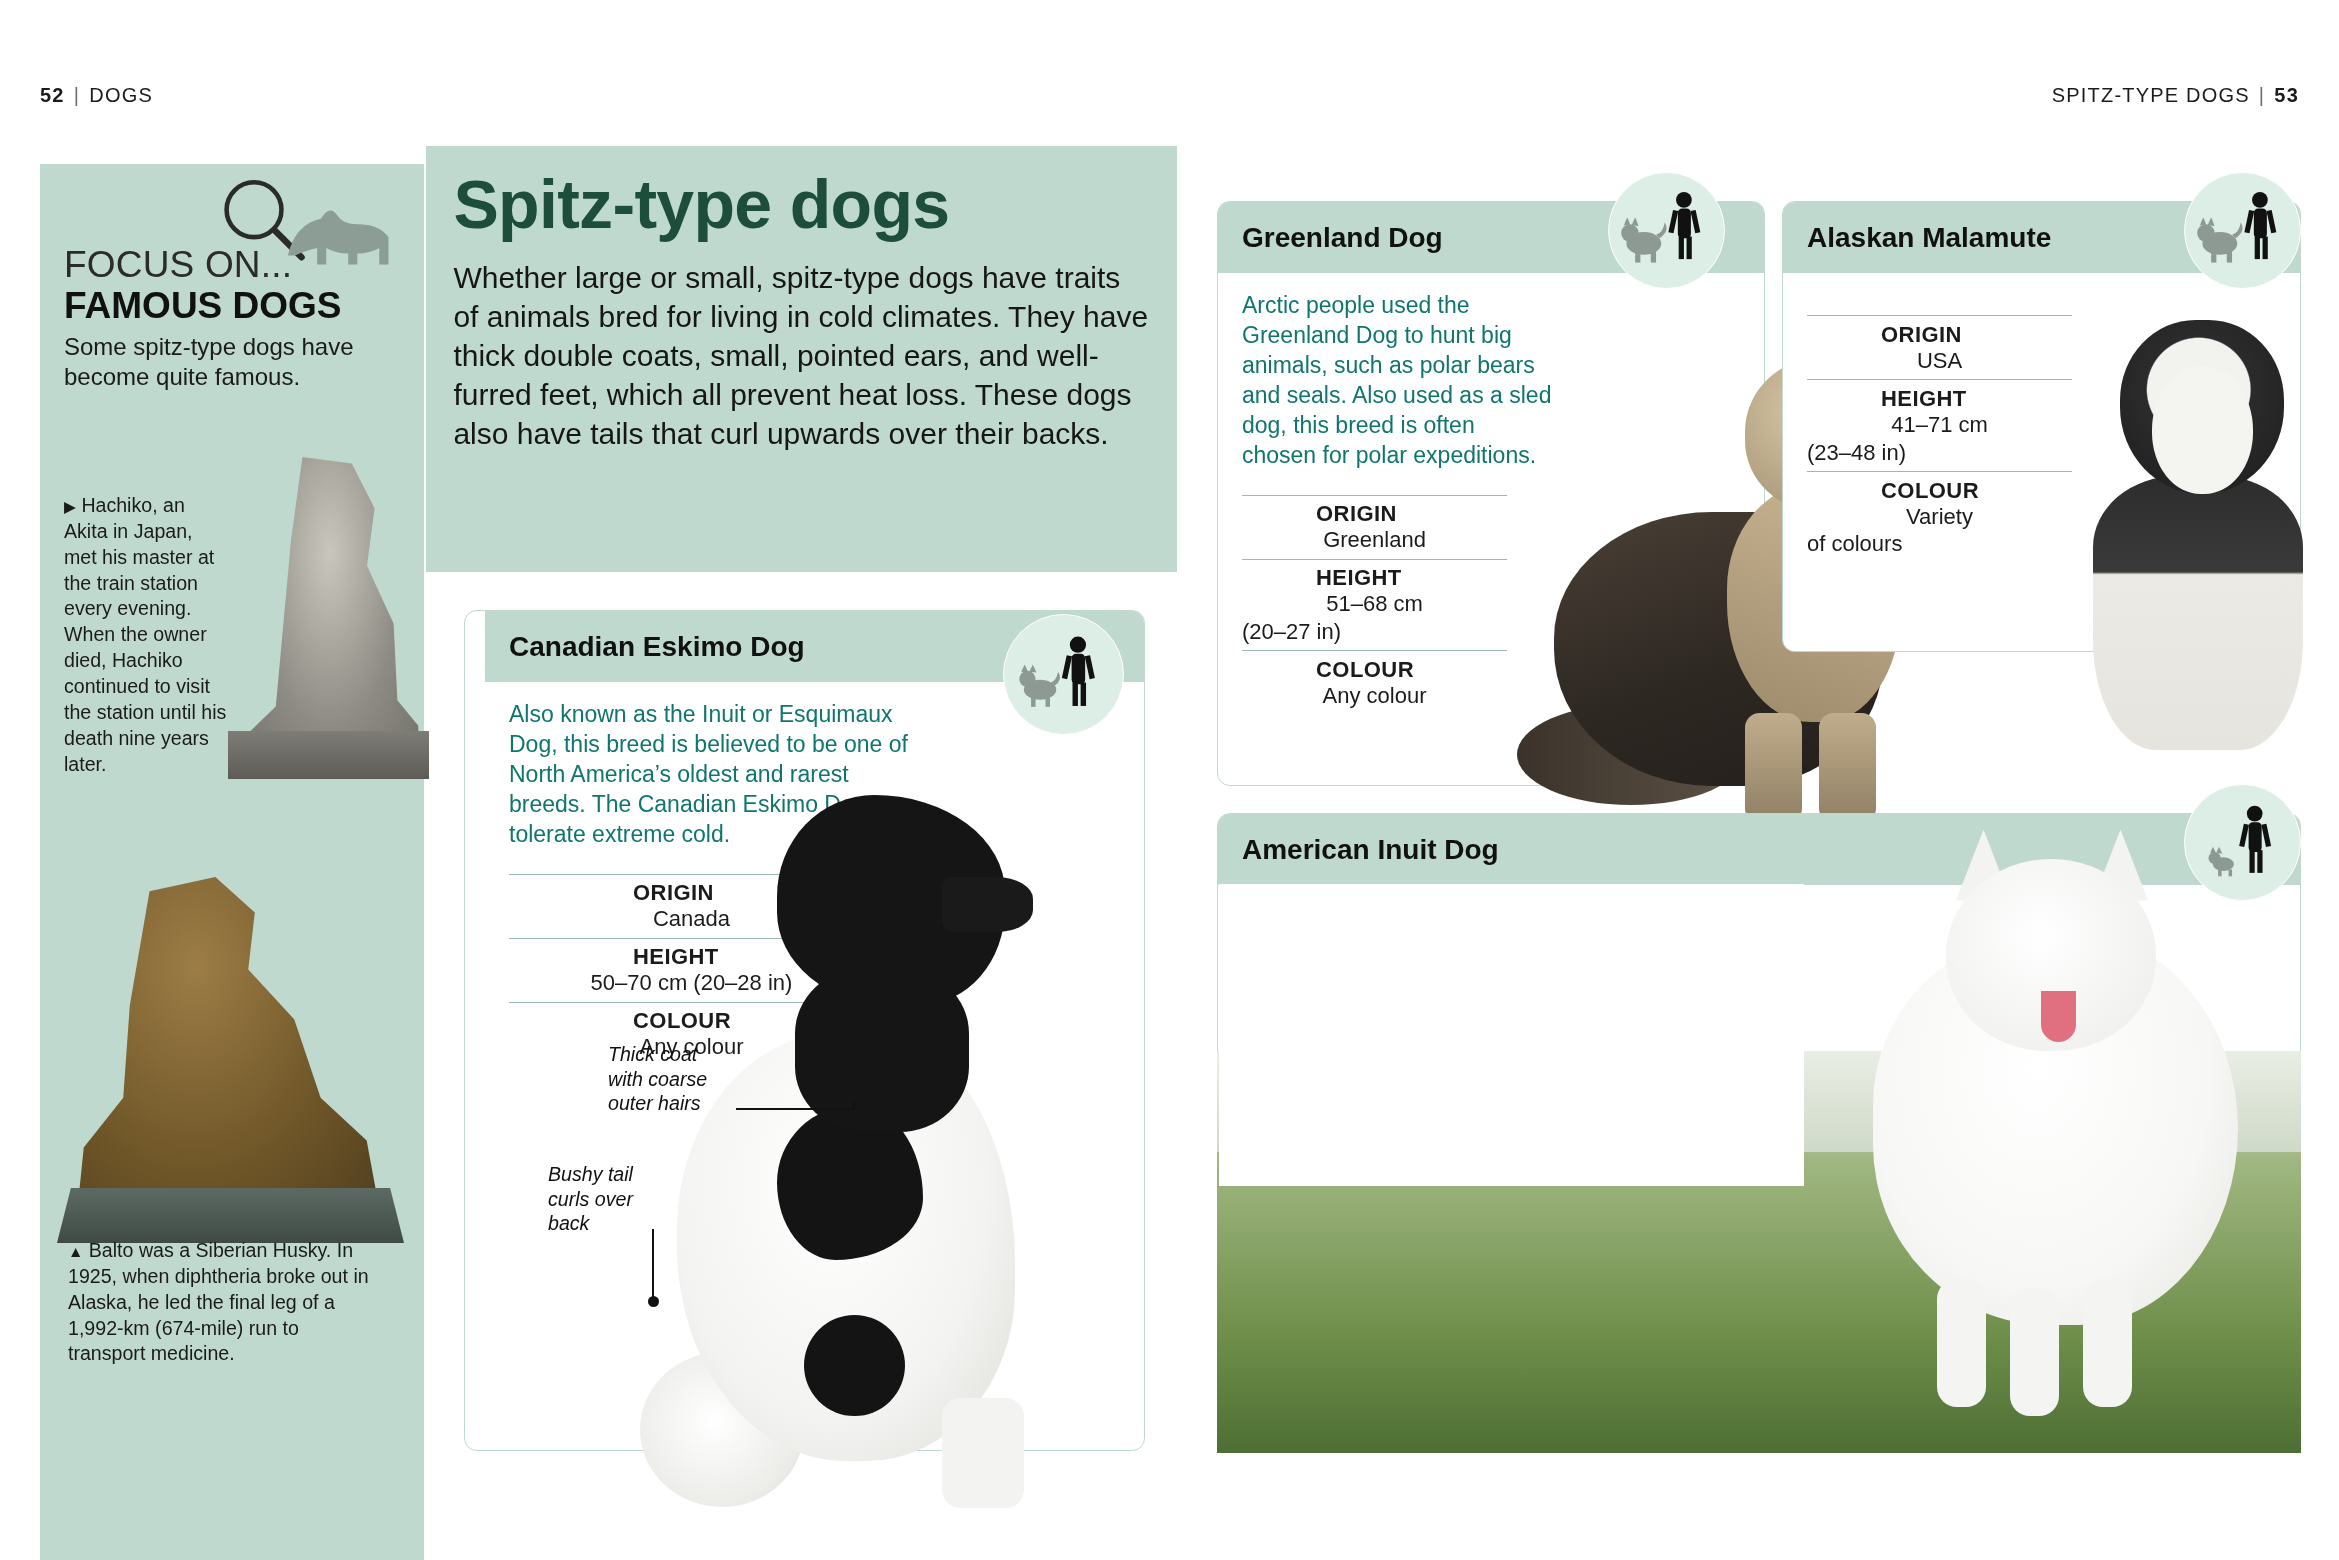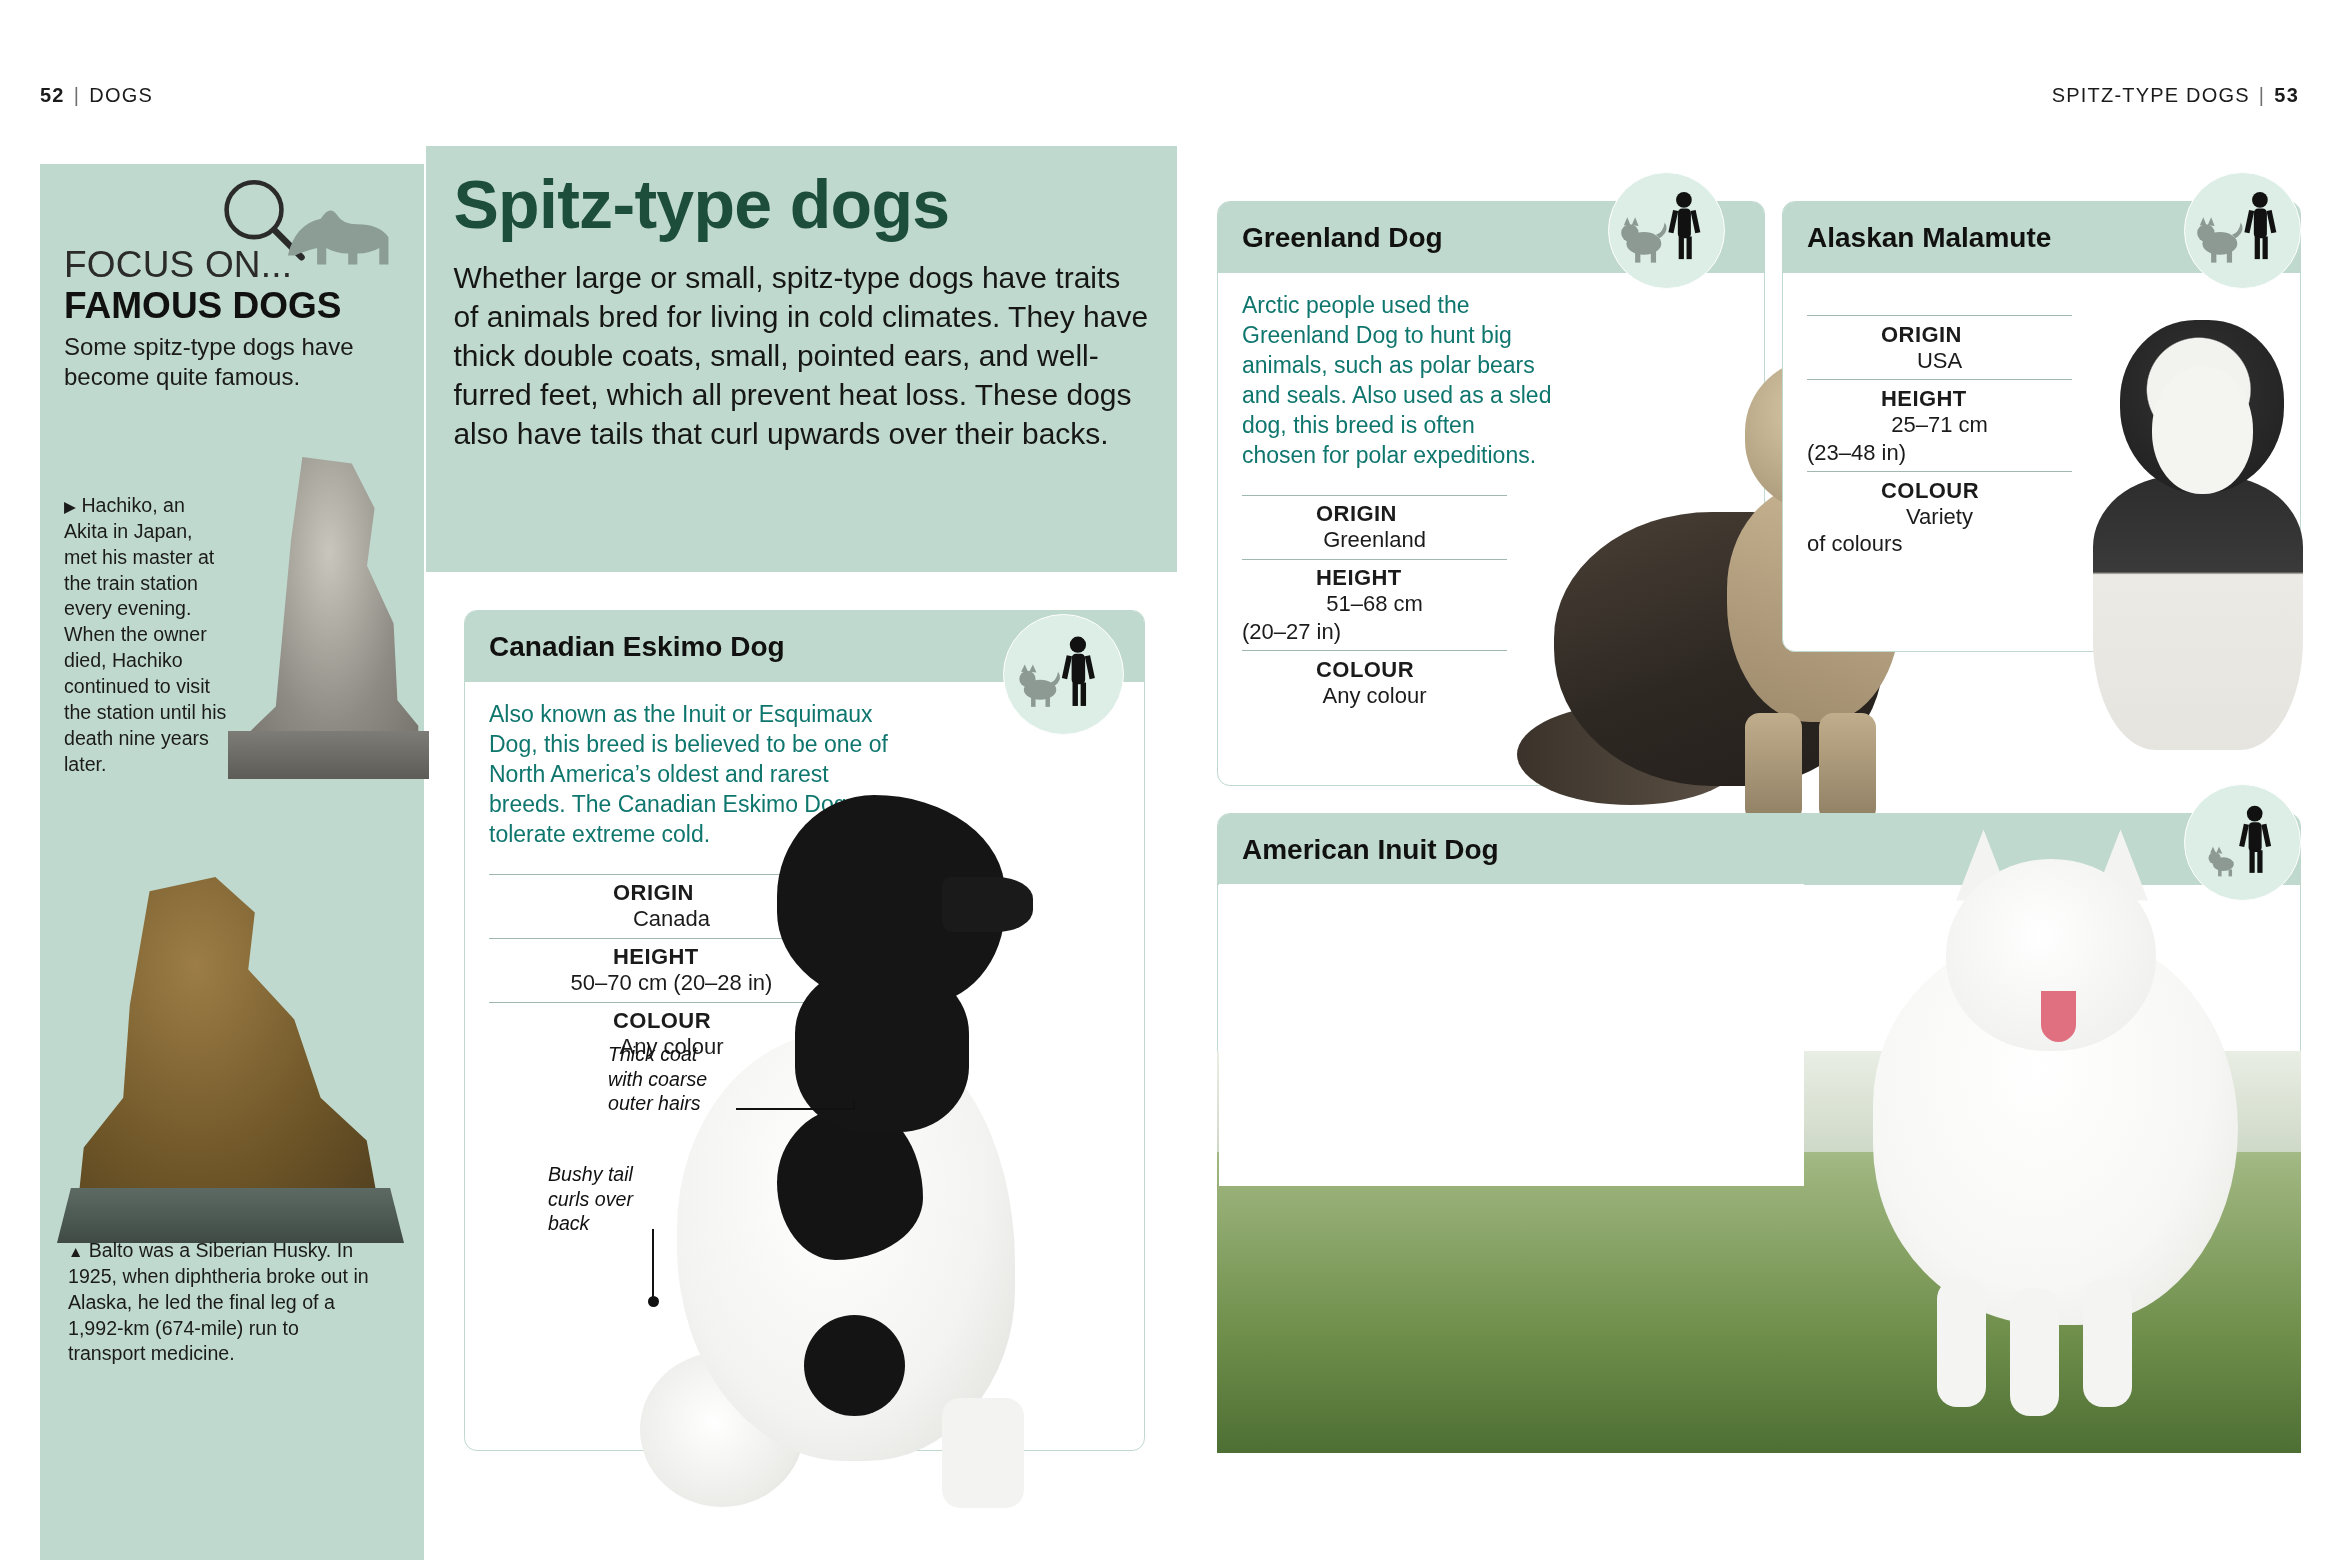--- a/index.html
+++ b/index.html
@@ -299,21 +299,21 @@
   <div class="focus-cap cap-2">
     <span class="tri">▲</span>
     <span>Balto was a Siberian Husky. In 1925, when diphtheria broke out in Alaska, he led the final leg of a 1,992-km (674-mile) run to transport medicine.</span>
   </div>
 
   <div class="title-block">
     <div class="main-title">Spitz-type dogs</div>
     <div class="main-intro">Whether large or small, spitz-type dogs have traits of animals bred for living in cold climates. They have thick double coats, small, pointed ears, and well-furred feet, which all prevent heat loss. These dogs also have tails that curl upwards over their backs.</div>
   </div>
 
-  <div class="card" style="left:464px; top:610px; width:681px; height:841px;">
+  <div class="card" style="left:464px; top:610px; width:681px; height:841px;padding-left:20px;">
     <div class="card-head">
       <div class="card-title">Canadian Eskimo Dog</div>
     </div>
     <div class="card-body">
       <div class="card-desc" style="width:402px;">Also known as the Inuit or Esquimaux Dog, this breed is believed to be one of North America’s oldest and rarest breeds. The Canadian Eskimo Dog can tolerate extreme cold.</div>
       <div class="spec" style="width:365px;">
         <div class="spec-row">
           <span class="spec-label">ORIGIN</span>
           <span class="spec-val">Canada</span>
         </div>
@@ -432,21 +432,21 @@
       <div class="card-title">Alaskan Malamute</div>
     </div>
     <div class="card-body">
       <div class="spec" style="width:265px;">
         <div class="spec-row">
           <span class="spec-label">ORIGIN</span>
           <span class="spec-val">USA</span>
         </div>
         <div class="spec-row" style="flex-wrap:wrap;">
           <span class="spec-label">HEIGHT</span>
-          <span class="spec-val">25–71 cm</span>
+          <span class="spec-val">41–71 cm</span>
           <span class="spec-cont" style="width:100%;">(23–48 in)</span>
         </div>
         <div class="spec-row" style="flex-wrap:wrap;">
           <span class="spec-label">COLOUR</span>
           <span class="spec-val">Variety</span>
           <span class="spec-cont" style="width:100%;">of colours</span>
         </div>
       </div>
     </div>
   </div>

